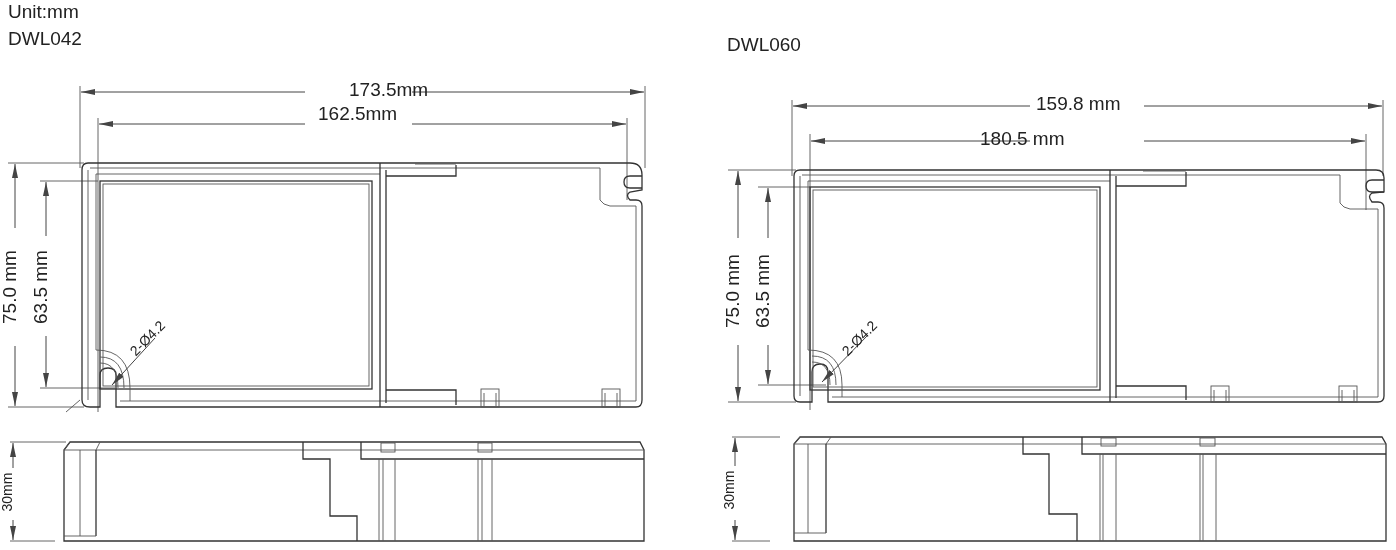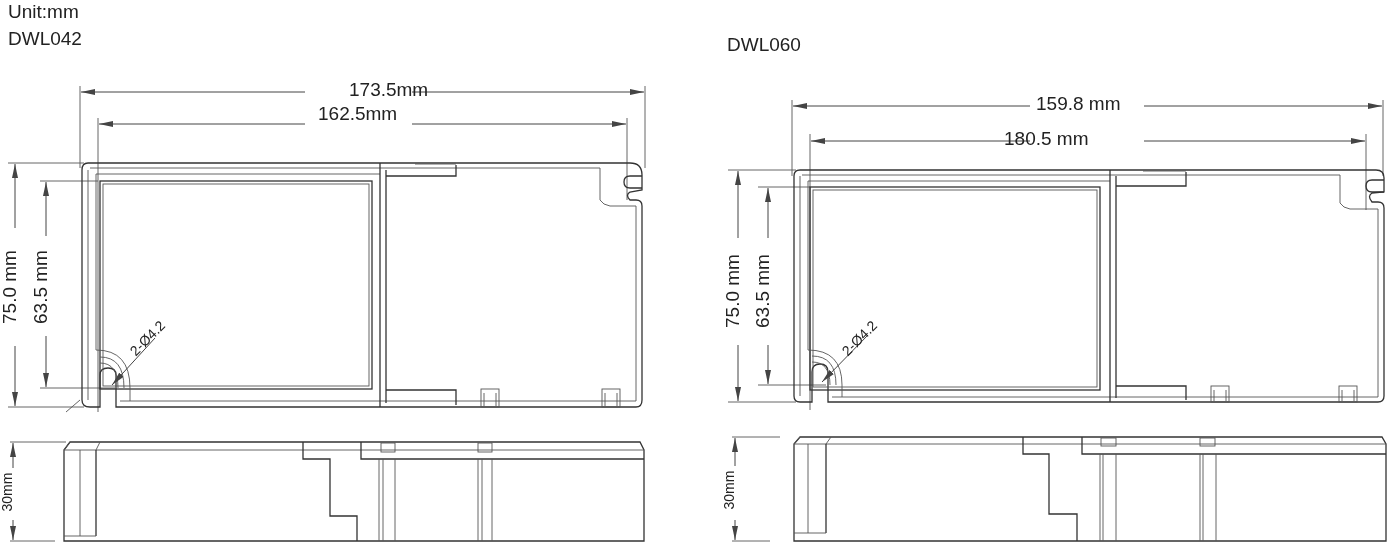--- a/index.html
+++ b/index.html
@@ -186,21 +186,21 @@
 </svg>
 
 <div class="label" style="left:318px; top:79px;margin-left:31px;">173.5mm</div>
 <div class="label" style="left:318px; top:103px;">162.5mm</div>
 <div class="label" style="left:-27px; top:276px; transform:rotate(-90deg);">75.0 mm</div>
 <div class="label" style="left:4px; top:276px; transform:rotate(-90deg);">63.5 mm</div>
 <div class="label" style="left:126px; top:330px; font-size:14px; transform:rotate(-45deg);">2-Ø4.2</div>
 <div class="label" style="left:-12px; top:484px; font-size:14px; transform:rotate(-90deg);">30mm</div>
 
 <div class="label" style="left:1036px; top:93px;">159.8 mm</div>
-<div class="label" style="left:1004px; top:128px;">180.5 mm</div>
+<div class="label" style="left:980px; top:128px;">180.5 mm</div>
 <div class="label" style="left:696px; top:280px; transform:rotate(-90deg);">75.0 mm</div>
 <div class="label" style="left:726px; top:280px; transform:rotate(-90deg);">63.5 mm</div>
 <div class="label" style="left:838px; top:330px; font-size:14px; transform:rotate(-45deg);">2-Ø4.2</div>
 <div class="label" style="left:710px; top:482px; font-size:14px; transform:rotate(-90deg);">30mm</div>
 
 <style>
   
   .label { background: transparent; }
 </style>
 

